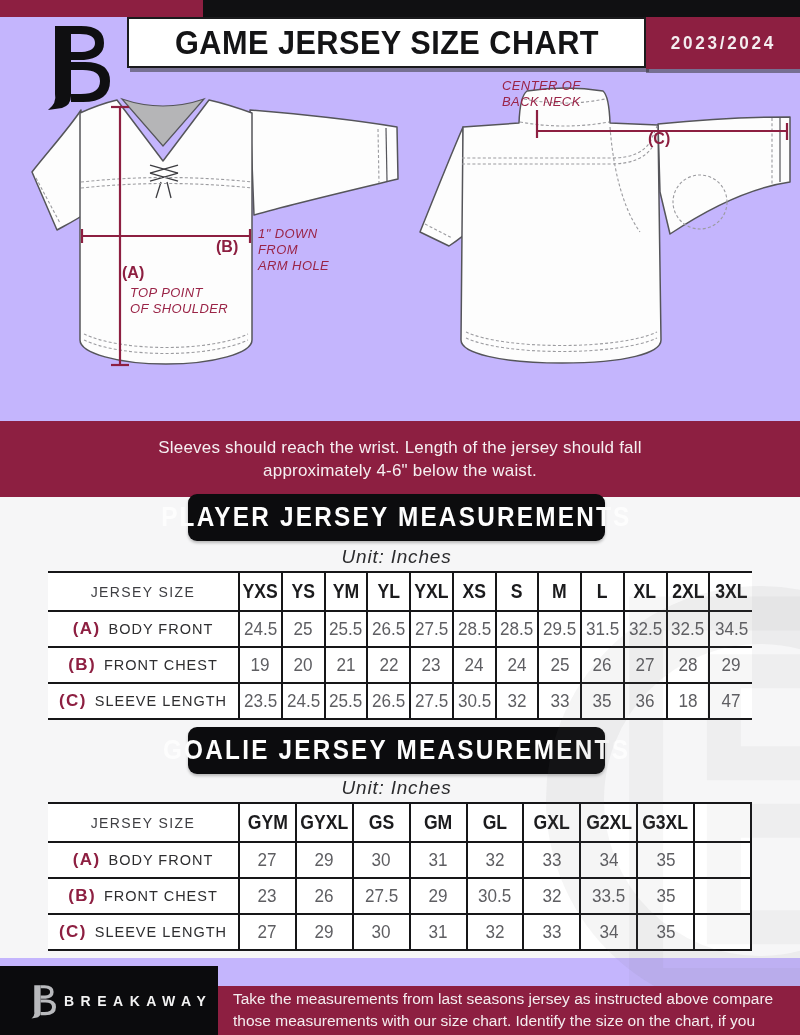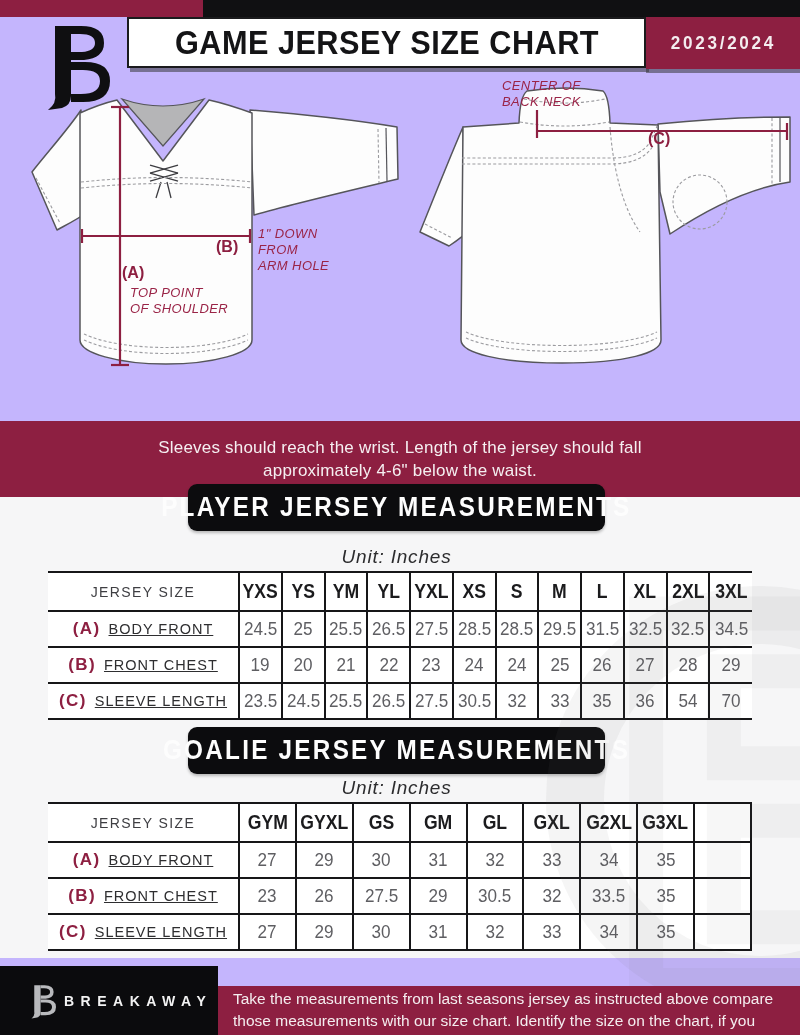--- a/index.html
+++ b/index.html
@@ -46,21 +46,21 @@
   .size-table th,.size-table td{padding:0;text-align:center;vertical-align:middle;background:#ffffff;}
   .size-table thead th{height:37px;}
   .size-table tbody th,.size-table tbody td{height:34px;}
   .size-table .corner{width:190px;border-left:none;}
   .size-table td,.size-table thead th.colhd{border-left:2px solid #161618;}
   .size-table.goalie td:last-child,.size-table.goalie thead th:last-child{border-right:2px solid #161618;}
   .corner span{font-size:14px;letter-spacing:1.4px;color:#3e3e42;font-weight:500;}
   .colhd span{display:inline-block;font-size:20px;font-weight:bold;color:#1b1b1d;transform:scaleX(.88);}
   .rowhd{display:flex;align-items:center;justify-content:center;gap:8px;}
   .rowhd .key{color:#8d1f41;font-weight:bold;font-size:17px;}
-  .rowhd .lbl{color:#2e2e30;font-size:14.5px;letter-spacing:1px;font-weight:500;text-decoration:underline;}
+  .rowhd .lbl{color:#2e2e30;font-size:14.5px;letter-spacing:1px;font-weight:500;}
   .val{display:inline-block;font-size:18px;color:#5e5e62;transform:scaleX(.95);}
   
   #watermark{position:absolute;left:0;top:0;width:800px;height:1035px;pointer-events:none;}
   
   .footer-black{position:absolute;left:0;top:966px;width:218px;height:69px;background:#0b0b0d;
                 display:flex;align-items:center;}
   .footer-brand{color:#f2f2f2;font-size:14px;font-weight:bold;letter-spacing:6.5px;margin-left:8px;white-space:nowrap;}
   .footer-logo{width:34px;height:42px;margin-left:22px;flex:none;}
   .footer-maroon{position:absolute;left:218px;top:966px;width:582px;height:69px;background:#8d1f41;
                  display:flex;align-items:center;box-sizing:border-box;padding:4px 20px 4px 15px;margin-top:20px;}
@@ -154,21 +154,21 @@
 OF SHOULDER</div>
   <div class="diag-label" style="left:648px;top:130px;">(C)</div>
   <div class="diag-note" style="left:502px;top:78px;">CENTER OF
 BACK NECK</div>
 
   <div class="banner">
     <div>Sleeves should reach the wrist. Length of the jersey should fall</div>
     <div>approximately 4-6" below the waist.</div>
   </div>
 
-  <div class="pill" style="top:484px;text-align:center;">
+  <div class="pill" style="top:494px;text-align:center;">
     <span>PLAYER JERSEY MEASUREMENTS</span>
   </div>
   <div class="unit" style="top:546px;">Unit: Inches</div>
   <table class="size-table player" style="top:571px;">
     <thead>
         <tr>
           <th class="corner"><span>JERSEY SIZE</span></th>
           <th class="colhd"><span>YXS</span></th>
           <th class="colhd"><span>YS</span></th>
           <th class="colhd"><span>YM</span></th>
@@ -234,22 +234,22 @@
           <td><span class="val">23.5</span></td>
           <td><span class="val">24.5</span></td>
           <td><span class="val">25.5</span></td>
           <td><span class="val">26.5</span></td>
           <td><span class="val">27.5</span></td>
           <td><span class="val">30.5</span></td>
           <td><span class="val">32</span></td>
           <td><span class="val">33</span></td>
           <td><span class="val">35</span></td>
           <td><span class="val">36</span></td>
-          <td><span class="val">54</span></td>
-          <td><span class="val">70</span></td>
+          <td><span class="val">18</span></td>
+          <td><span class="val">47</span></td>
         </tr>
       </tbody>
   </table>
 
   <div class="pill" style="top:727px;">
     <span>GOALIE JERSEY MEASUREMENTS</span>
   </div>
   <div class="unit" style="top:777px;">Unit: Inches</div>
   <table class="size-table goalie" style="top:802px;">
     <thead>

